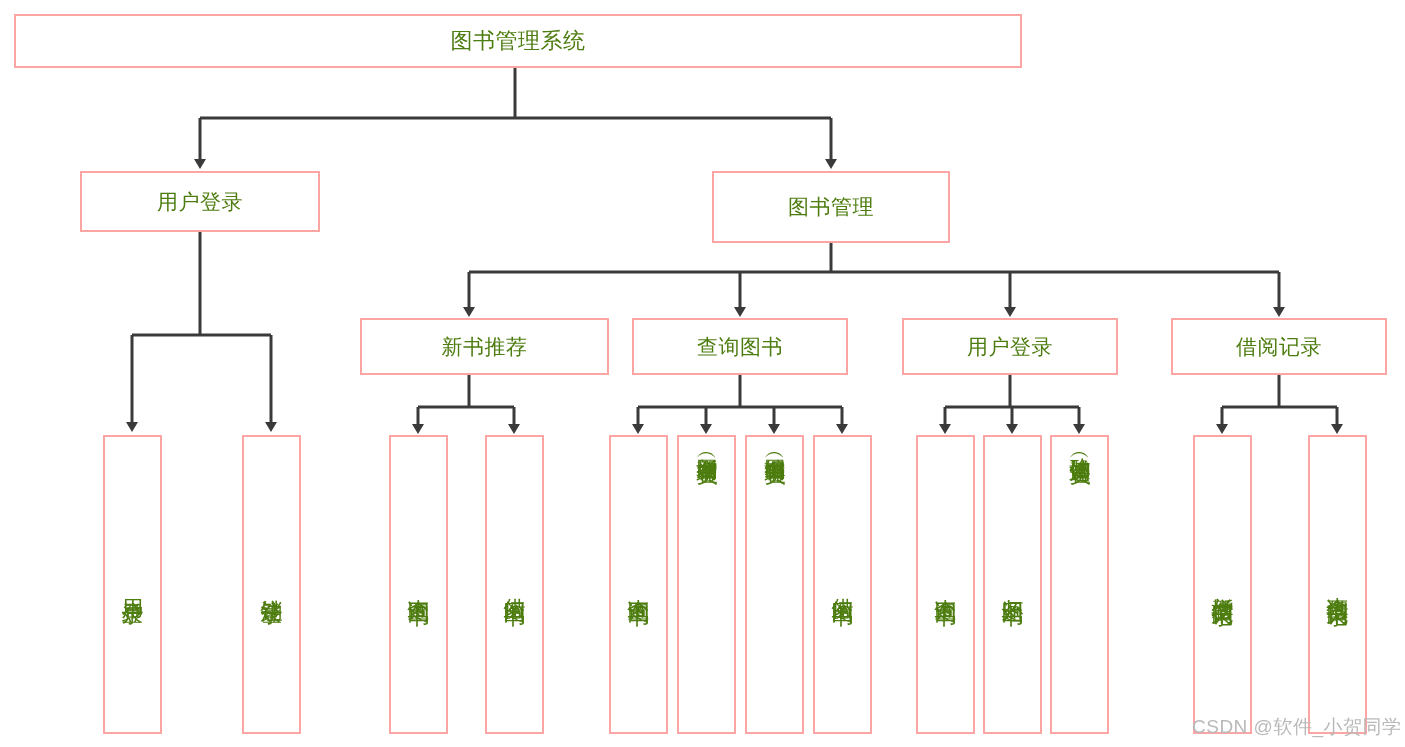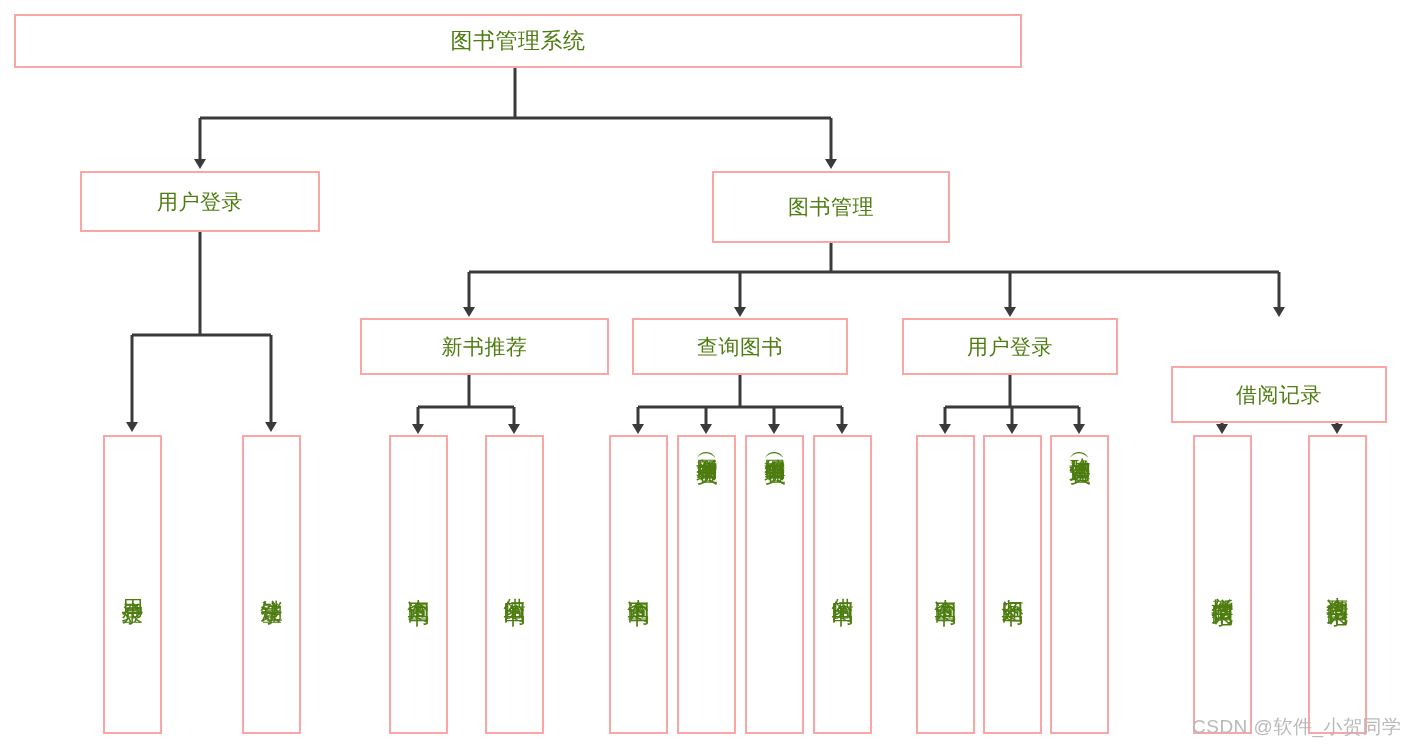--- a/index.html
+++ b/index.html
@@ -148,21 +148,21 @@
 
   <div class="node horiz" style="left:360px; top:318px; width:249px; height:57px;">
     <span class="label">新书推荐</span>
   </div>
   <div class="node horiz" style="left:632px; top:318px; width:216px; height:57px;">
     <span class="label">查询图书</span>
   </div>
   <div class="node horiz" style="left:902px; top:318px; width:216px; height:57px;">
     <span class="label">用户登录</span>
   </div>
-  <div class="node horiz" style="left:1171px; top:318px; width:216px; height:57px;margin-top:48px;">
+  <div class="node horiz" style="left:1171px; top:318px; width:216px; height:57px;">
     <span class="label">借阅记录</span>
   </div>
 
   <div class="node leaf" style="left:103px; top:435px; width:59px; height:299px;">
     <span class="label">用户登录</span>
   </div>
   <div class="node leaf" style="left:242px; top:435px; width:59px; height:299px;">
     <span class="label">注销登录</span>
   </div>
 

